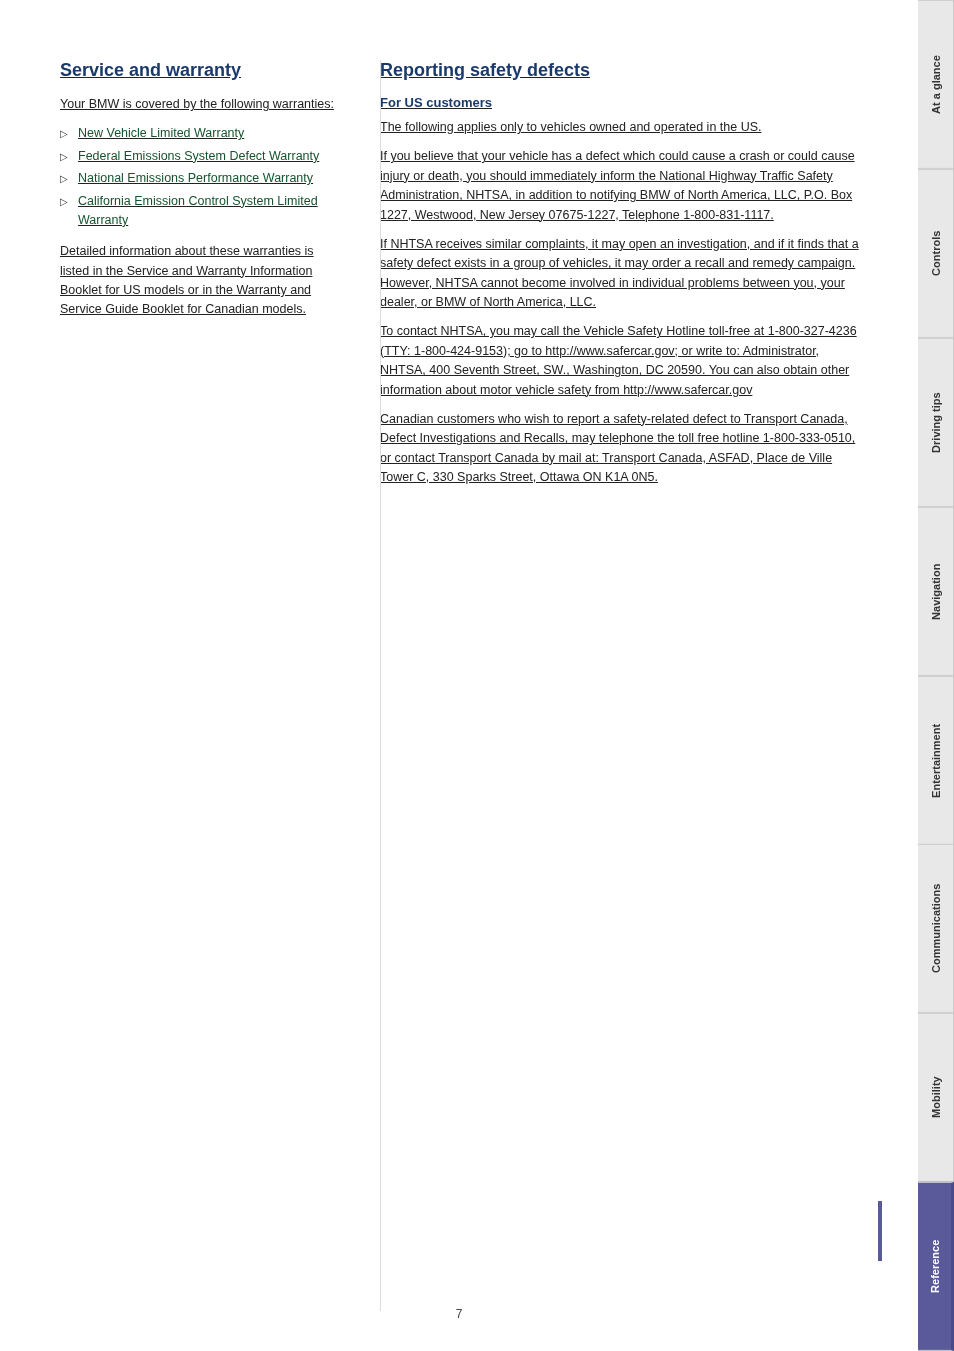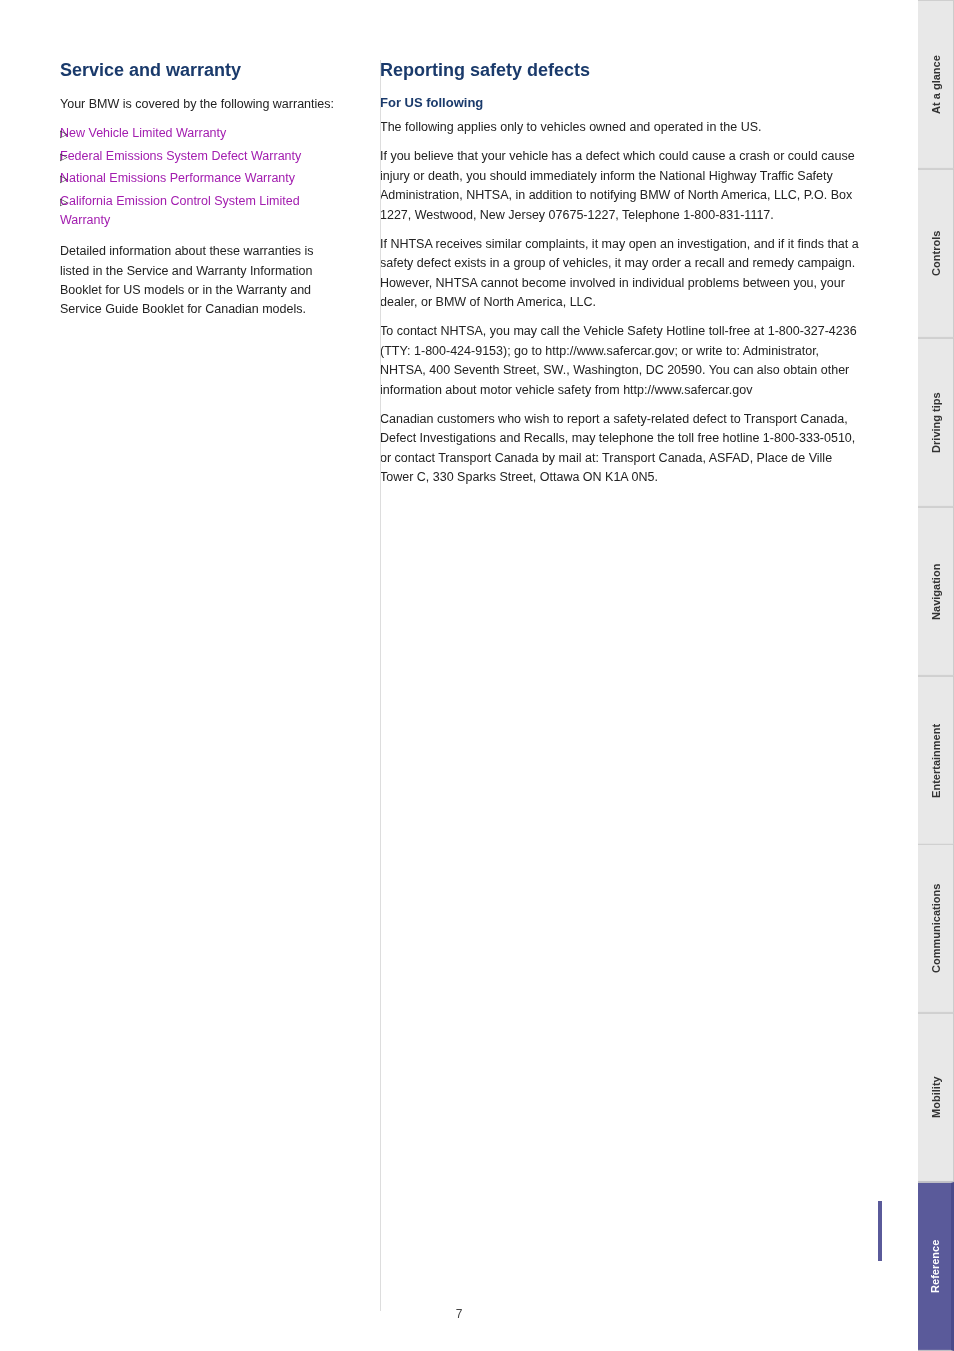--- a/index.html
+++ b/index.html
@@ -68,20 +68,21 @@
       flex: 1;
       padding: 60px 50px 40px 60px;
       margin-right: 36px;
       position: relative;
     }
 
     
     .columns {
       display: flex;
       gap: 40px;
+      text-decoration: underline;
     }
 
     .left-col {
       width: 280px;
       flex-shrink: 0;
     }
 
     .right-col {
       flex: 1;
     }
@@ -113,21 +114,22 @@
 
     
     .bullet-list {
       list-style: none;
       margin: 8px 0 12px 0;
     }
 
     .bullet-list li {
       font-size: 12.5px;
       line-height: 1.55;
-      color: #a21caf;
+      color: #14532d;
+      padding-left: 18px;
       position: relative;
       margin-bottom: 3px;
     }
 
     .bullet-list li::before {
       content: '▷';
       position: absolute;
       left: 0;
       color: #333;
       font-size: 10px;
@@ -185,21 +187,21 @@
           <li>National Emissions Performance Warranty</li>
           <li>California Emission Control System Limited Warranty</li>
         </ul>
 
         <p class="body-text">Detailed information about these warranties is listed in the Service and Warranty Information Booklet for US models or in the Warranty and Service Guide Booklet for Canadian models.</p>
       </div>
 
       <div class="right-col">
         <h2 class="section-title">Reporting safety defects</h2>
 
-        <h3 class="subsection-title">For US following</h3>
+        <h3 class="subsection-title">For US customers</h3>
 
         <p class="body-text">The following applies only to vehicles owned and operated in the US.</p>
         <p class="body-text">If you believe that your vehicle has a defect which could cause a crash or could cause injury or death, you should immediately inform the National Highway Traffic Safety Administration, NHTSA, in addition to notifying BMW of North America, LLC, P.O. Box 1227, Westwood, New Jersey 07675-1227, Telephone 1-800-831-1117.</p>
         <p class="body-text">If NHTSA receives similar complaints, it may open an investigation, and if it finds that a safety defect exists in a group of vehicles, it may order a recall and remedy campaign. However, NHTSA cannot become involved in individual problems between you, your dealer, or BMW of North America, LLC.</p>
         <p class="body-text">To contact NHTSA, you may call the Vehicle Safety Hotline toll-free at 1-800-327-4236 (TTY: 1-800-424-9153); go to http://www.safercar.gov; or write to: Administrator, NHTSA, 400 Seventh Street, SW., Washington, DC 20590. You can also obtain other information about motor vehicle safety from http://www.safercar.gov</p>
 
 
         <p class="body-text">Canadian customers who wish to report a safety-related defect to Transport Canada, Defect Investigations and Recalls, may telephone the toll free hotline 1-800-333-0510, or contact Transport Canada by mail at: Transport Canada, ASFAD, Place de Ville Tower C, 330 Sparks Street, Ottawa ON K1A 0N5.</p>
       </div>
     </div>

